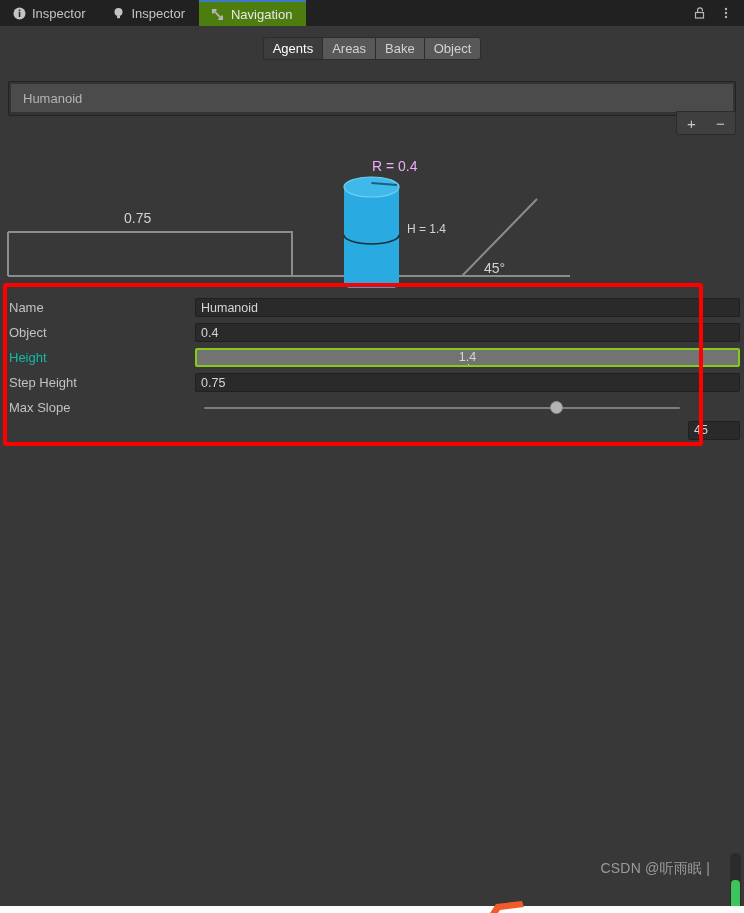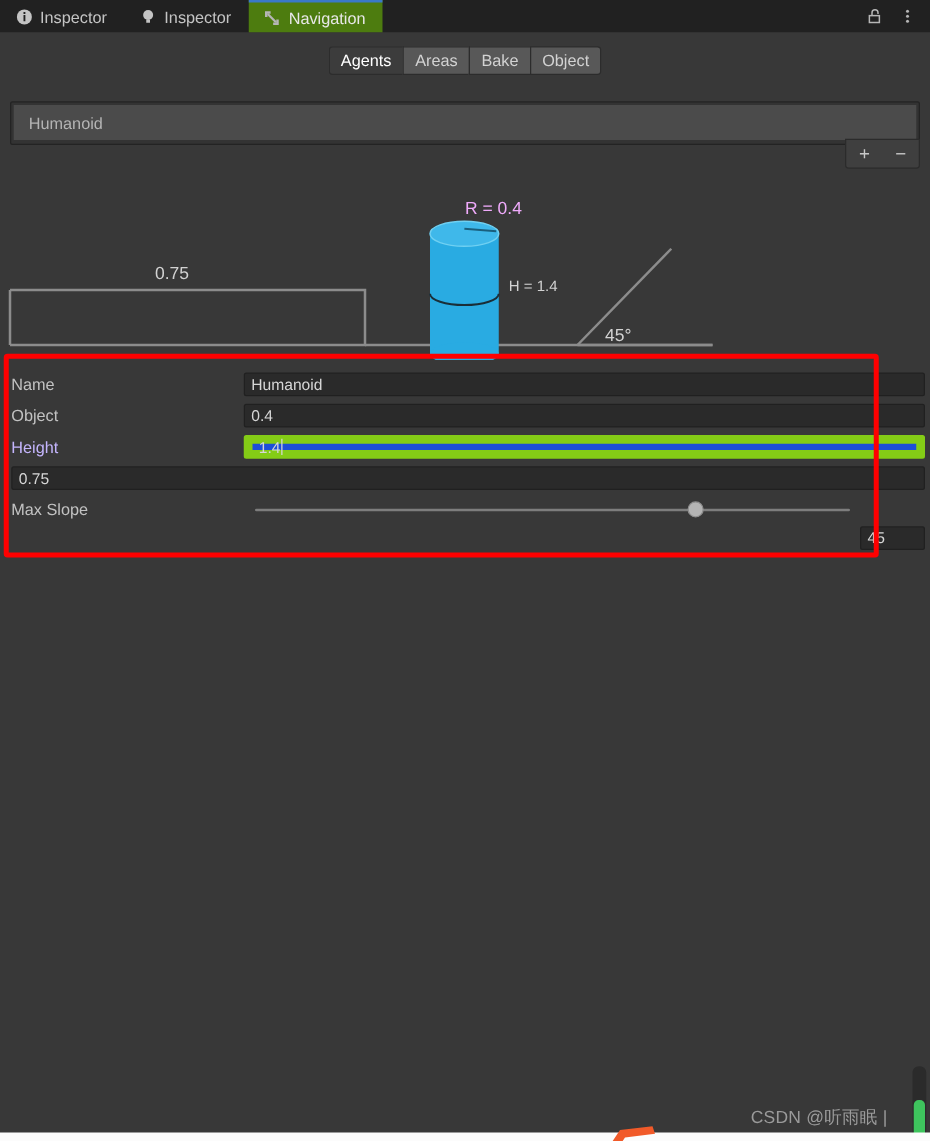--- a/index.html
+++ b/index.html
@@ -81,28 +81,28 @@
     position: absolute; left: 3px; top: 283px; width: 700px; height: 163px;
     border: 4px solid #fe0000; border-radius: 3px; pointer-events: none; z-index: 9;
   }
 
   
   .props { position: absolute; left: 0; top: 295px; width: 744px; }
   .prow {
     display: flex; align-items: center; height: 25px; padding-left: 9px;
   }
   .plabel { width: 186px; font-size: 13px; color: #c2c2c2; flex: none; }
-  .plabel.hl { color: #c4b5fd; }
+  .plabel.hl { color: #14b8a6; }
   .pfield {
     flex: 1; margin-right: 4px; height: 19px; background: #2a2a2a;
     border: 1px solid #202020; border-radius: 2px;
     display: flex; align-items: center; padding: 0 5px;
     font-size: 12.5px; color: #d6d6d6;
   }
-  .pfield.focused { border: 7px solid #84cc16; background: #1d4ed8; }
+  .pfield.focused { border: 2px solid #84cc16; background: #737373; flex-direction: column; }
   .caret {
     display: inline-block; width: 1px; height: 13px; background: #d6d6d6;
     margin-left: 1px;
   }
   
   .slider-wrap { flex: 1; display: flex; align-items: center; margin-right: 4px; }
   .slider { position: relative; flex: 1; height: 19px; margin: 0 8px 0 9px; }
   .slider-track {
     position: absolute; left: 0; right: 0; top: 9px; height: 2px; background: #7d7d7d; border-radius: 1px;
   }
@@ -111,21 +111,21 @@
     background: #b4b4b4; border: 1px solid #8e8e8e;
   }
   .slider-value {
     width: 52px; height: 19px; background: #2a2a2a; border: 1px solid #202020;
     border-radius: 2px; display: flex; align-items: center; padding: 0 5px;
     font-size: 12.5px; color: #d6d6d6; flex: none; margin-top: 45px;
   }
 
   
   .watermark {
-    position: absolute; right: 34px; top: 885px;
+    position: absolute; right: 34px; top: 860px;
     font-size: 14px; color: #9a9a9a; letter-spacing: .2px;
     white-space: nowrap;
   }
   .scroll-track {
     position: absolute; right: 3px; top: 853px; width: 11px; height: 60px;
     background: #2b2b2b; border-radius: 5px;
   }
   .scroll-thumb {
     position: absolute; right: 4px; top: 880px; width: 9px; height: 33px;
     background: #3ec45d; border-radius: 4px;
@@ -284,20 +284,21 @@
 
     <div class="prow">
       <div class="plabel hl">Height</div>
       <div class="pfield focused">
         <span>1.4</span>
         <span class="caret"></span>
       </div>
     </div>
 
     <div class="prow">
+      <div class="plabel">Step Height</div>
       <div class="pfield">
         <span>0.75</span>
       </div>
     </div>
 
     <div class="prow">
       <div class="plabel">Max Slope</div>
       <div class="slider-wrap">
         <div class="slider">
           <div class="slider-track"></div>

